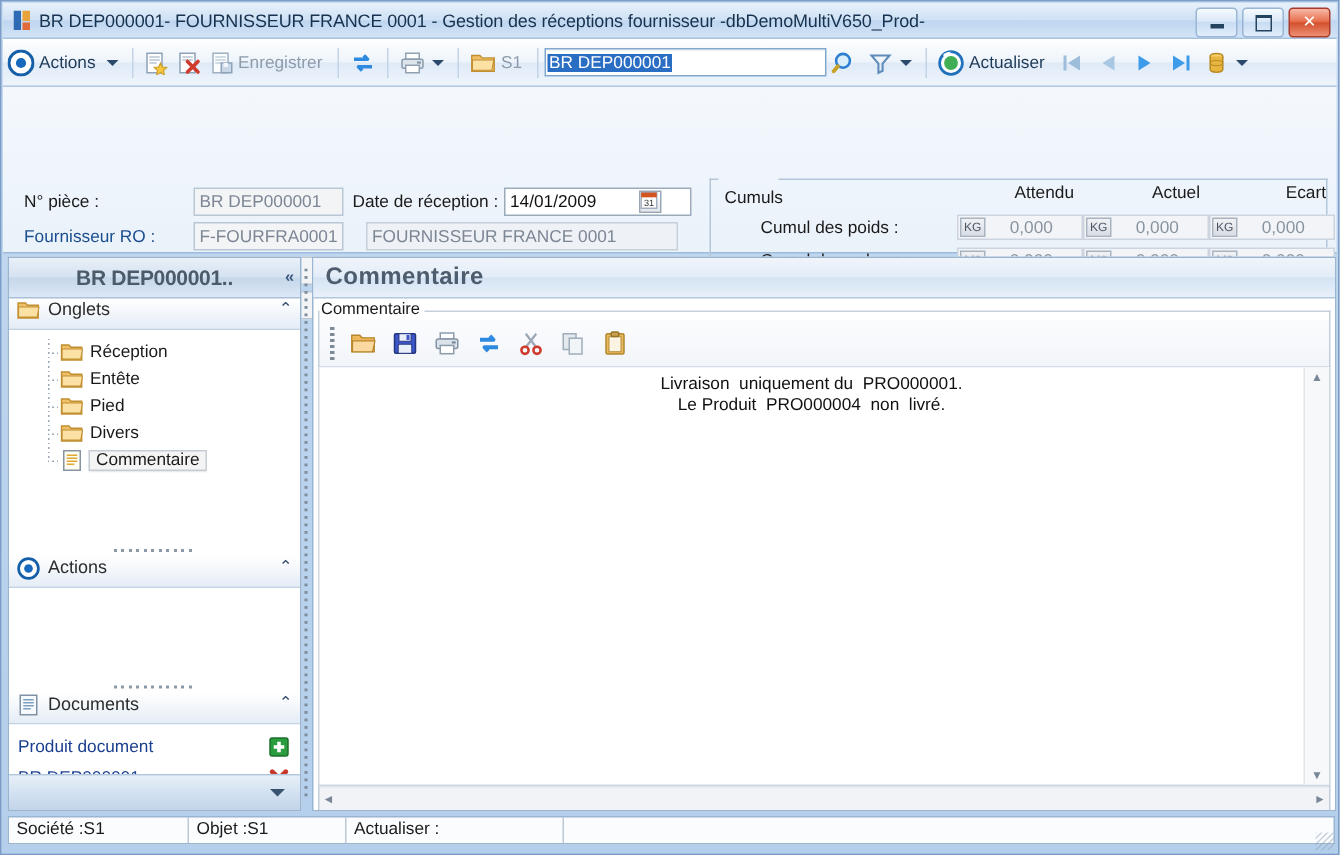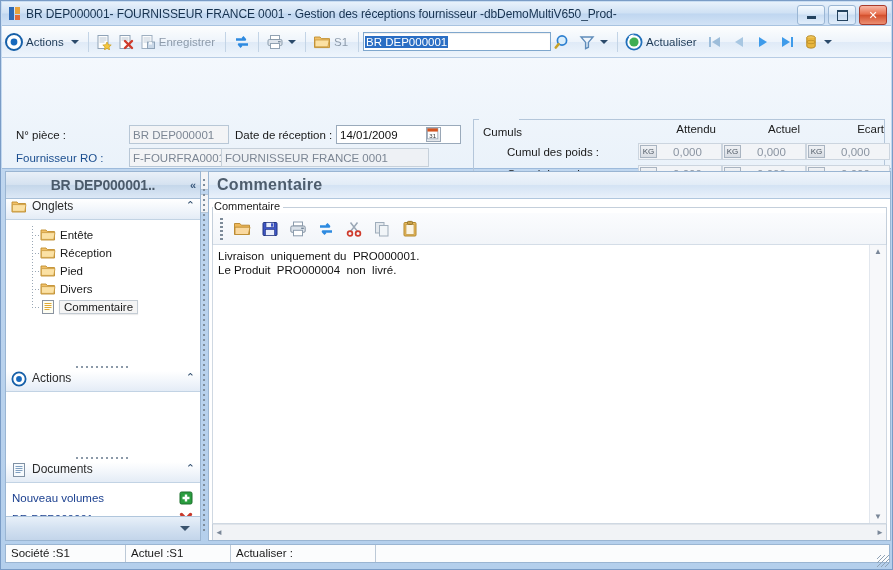--- a/index.html
+++ b/index.html
@@ -233,21 +233,21 @@
     width:3px;height:22px;margin-right:5px;
     background:repeating-linear-gradient(to bottom,#7d8b99 0 2px,transparent 2px 4px);
   }
   .cmt-btn{width:28px;height:26px;display:flex;align-items:center;justify-content:center;}
   .cmt-area{
     flex:1;min-height:0;display:flex;position:relative;background:#ffffff;
     border:1px solid #cfd8e2;border-top:none;margin:0;
   }
   .cmt-text{
     flex:1;padding:4px 5px;font-size:11.5px;color:#111111;line-height:14px;
-    white-space:pre;overflow:hidden;
+    white-space:pre;overflow:hidden;text-align:center;
   }
   .vscroll{
     width:16px;flex:none;background:#f7f8fa;border-left:1px solid #e2e7ee;
     display:flex;flex-direction:column;justify-content:space-between;align-items:center;
   }
   .vscroll .ar{font-size:8px;color:#7a8798;padding:2px 0;}
   .hscroll{
     height:16px;flex:none;background:#f1f3f6;border-top:1px solid #dfe4ea;
     display:flex;align-items:center;justify-content:space-between;padding:0 3px;
     box-sizing:border-box;
@@ -428,21 +428,21 @@
     </div>
   </div>
 
   <div class="hdrform">
 
     <div class="flabel" style="left:14px;top:71px;color:#1a1a1a;">N° pièce :</div>
     <div class="fin" style="left:127px;top:67px;width:100px;">BR DEP000001</div>
 
     <div class="flabel" style="left:14px;top:94px;">Fournisseur RO :</div>
     <div class="fin" style="left:127px;top:90px;width:100px;">F-FOURFRA0001</div>
-    <div class="fin" style="left:219px;top:90px;width:208px;background:#eef1f5;border-color:#c6d0da;">FOURNISSEUR FRANCE 0001</div>
+    <div class="fin" style="left:242px;top:90px;width:208px;background:#eef1f5;border-color:#c6d0da;">FOURNISSEUR FRANCE 0001</div>
 
     <div class="flabel" style="left:14px;top:117px;">Client livré :</div>
     <div class="fin" style="left:127px;top:113px;width:100px;">C-S1</div>
 
     <div class="flabel" style="left:14px;top:140px;">Adresse de réception :</div>
     <div class="fin" style="left:127px;top:136px;width:100px;">DEP1-S01</div>
 
     <div class="flabel dark" style="left:233px;top:71px;">Date de réception :</div>
     <div class="fin edit" style="left:334px;top:67px;width:125px;">14/01/2009</div>
     <div class="caldiv" style="left:424px;top:69px;">
@@ -536,30 +536,30 @@
     </div>
     <div class="sec-body" style="height:142px;">
       <div class="tree">
 
         <div class="tnode" style="margin-left:16px;">
           <span class="guide"></span>
           <svg class="icn16" viewBox="0 0 16 16">
             <path d="M1 3h5l1.3 1.5h7.2V13H1z" fill="#f0c069" stroke="#c18f30" stroke-width=".9"></path>
             <path d="M1.4 5.6h13.6l-1.2 6.8H1.4z" fill="#fbe1a4" stroke="#c18f30" stroke-width=".7"></path>
           </svg>
-          <span class="lbl">Entête</span>
+          <span class="lbl">Réception</span>
         </div>
 
         <div class="tnode" style="margin-left:16px;">
           <span class="guide"></span>
           <svg class="icn16" viewBox="0 0 16 16">
             <path d="M1 3h5l1.3 1.5h7.2V13H1z" fill="#f0c069" stroke="#c18f30" stroke-width=".9"></path>
             <path d="M1.4 5.6h13.6l-1.2 6.8H1.4z" fill="#fbe1a4" stroke="#c18f30" stroke-width=".7"></path>
           </svg>
-          <span class="lbl">Réception</span>
+          <span class="lbl">Entête</span>
         </div>
 
         <div class="tnode" style="margin-left:16px;">
           <span class="guide"></span>
           <svg class="icn16" viewBox="0 0 16 16">
             <path d="M1 3h5l1.3 1.5h7.2V13H1z" fill="#f0c069" stroke="#c18f30" stroke-width=".9"></path>
             <path d="M1.4 5.6h13.6l-1.2 6.8H1.4z" fill="#fbe1a4" stroke="#c18f30" stroke-width=".7"></path>
           </svg>
           <span class="lbl">Pied</span>
         </div>
@@ -605,21 +605,21 @@
     <div class="sec-hdr">
       <svg class="icn16" viewBox="0 0 16 16">
         <rect x="2.5" y="1.5" width="11" height="13" fill="#f6fafd" stroke="#7f91a4"></rect>
         <path d="M4.5 4.5h7M4.5 6.5h7M4.5 8.5h7M4.5 10.5h5" stroke="#7f9fc0" stroke-width="1"></path>
       </svg>
       <span class="nm">Documents</span>
       <span class="updown">⌃</span>
     </div>
     <div class="sec-body" style="flex:1;">
       <div class="doclink" style="margin-top:4px;">
-        <span class="txt">Nouveau volumes</span>
+        <span class="txt">Produit document</span>
         <svg class="icn16" viewBox="0 0 16 16">
           <rect x="2" y="2" width="12" height="12" rx="1.5" fill="#2a9d3f" stroke="#1d6f2c"></rect>
           <path d="M8 4.5v7M4.5 8h7" stroke="#ffffff" stroke-width="2.4"></path>
         </svg>
       </div>
       <div class="doclink">
         <span class="txt">BR DEP000001</span>
         <svg class="icn16" viewBox="0 0 16 16">
           <path d="M3.5 3.5l9 9M12.5 3.5l-9 9" stroke="#c8392b" stroke-width="3.2" stroke-linecap="round"></path>
         </svg>
@@ -713,19 +713,19 @@
       </div>
       <div class="hscroll">
         <span class="ar">◄</span>
         <span class="ar">►</span>
       </div>
     </div>
   </div>
 
   <div class="statusbar">
     <div class="st-cell" style="width:120px;">Société :S1</div>
-    <div class="st-cell" style="width:105px;">Actuel :S1</div>
+    <div class="st-cell" style="width:105px;">Objet :S1</div>
     <div class="st-cell" style="width:145px;">Actualiser :</div>
     <div class="st-cell" style="flex:1;border-right:none;"></div>
   </div>
   <div class="grip"></div>
 
 </div>
 
 </body></html>

